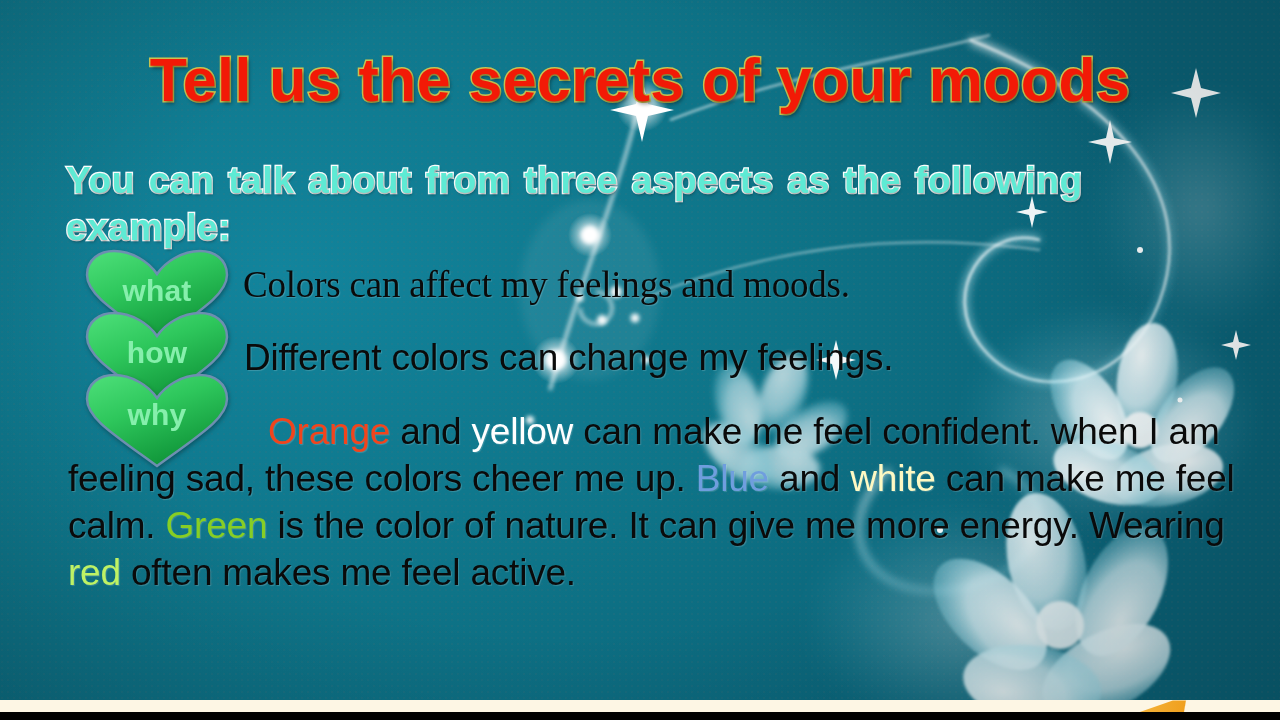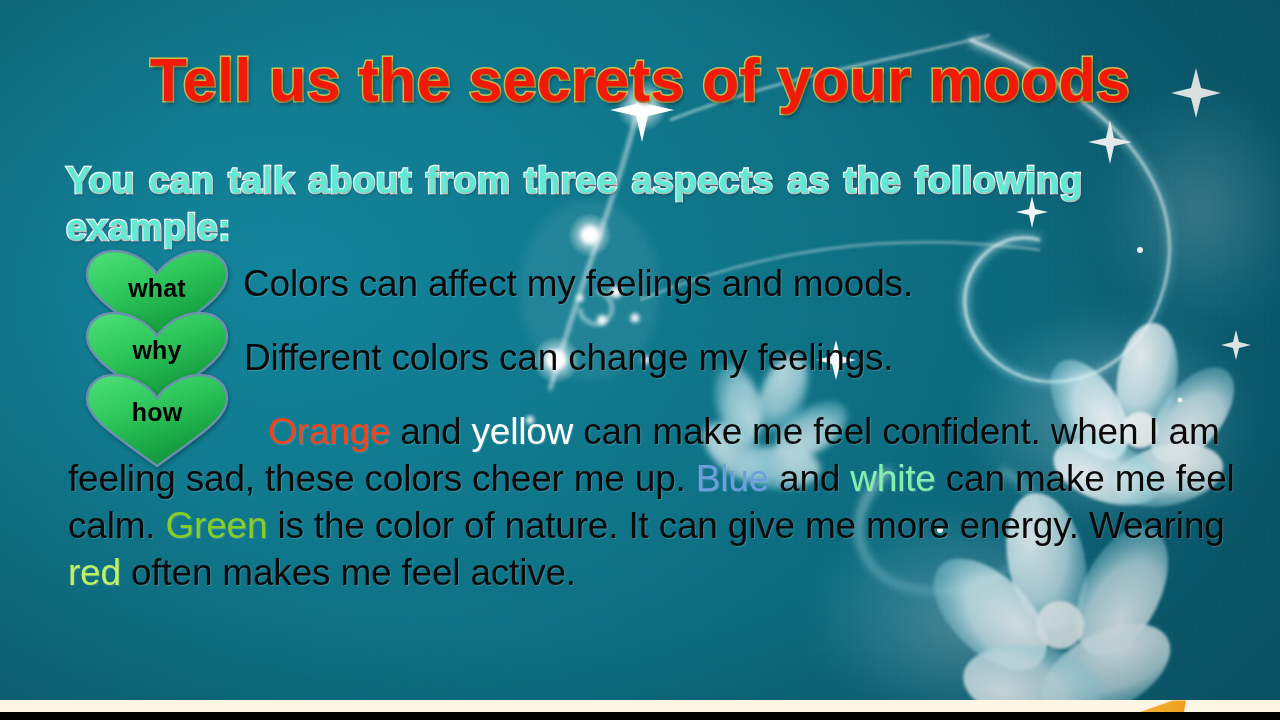--- a/index.html
+++ b/index.html
@@ -122,56 +122,56 @@
     inset: 0;
     width: 148px;
     height: 96px;
     filter: drop-shadow(1px 2px 2px rgba(0,0,0,0.3));
   }
   .heart-label {
     position: absolute;
     left: 0; right: 0;
     top: 26px;
     text-align: center;
-    font-size: 25px;
+    font-size: 30px;
     font-weight: bold;
-    color: #000000;
+    color: #86efac;
     letter-spacing: 0.2px;
     z-index: 2;
   }
 
   
   .body-line {
     position: absolute;
     color: #0a0a0a;
     font-size: 37px;
     letter-spacing: -0.2px;
     white-space: nowrap;
     text-shadow: 1px 1px 1px rgba(255,255,255,0.18);
   }
-  .line-what  { left: 243px; top: 263px; }
+  .line-what  { left: 243px; top: 263px; font-family: Liberation Serif, serif; }
   .line-why   { left: 244px; top: 337px; }
 
   .para {
     position: absolute;
     left: 68px;
     top: 408px;
     width: 1200px;
     font-size: 37px;
     color: #0a0a0a;
     line-height: 47px;
     letter-spacing: -0.2px;
     text-shadow: 1px 1px 1px rgba(255,255,255,0.18);
   }
   .para .first-indent { display: inline-block; width: 176px; }
 
   .w-orange { color: #f2441c; margin-left: 24px; }
   .w-yellow { color: #ffffff; }
   .w-blue   { color: #6f9ede; margin-top: 40px; }
-  .w-white  { color: #86efac; }
+  .w-white  { color: #fef9c3; }
   .w-green  { color: #87ce24; }
   .w-red    { color: #bef264; }
 </style>
 </head>
 <body>
 
 <div class="slide">
 
   <div class="bg-base"></div>
   <div class="bg-texture"></div>
@@ -310,45 +310,45 @@
           </linearGradient>
         </defs>
         <path d="M74 94 C 30 62, 4 46, 4 27 C 4 11, 17 3, 31 3 C 49 3, 66 14, 74 26 C 82 14, 99 3, 117 3 C 131 3, 144 11, 144 27 C 144 46, 118 62, 74 94 Z" fill="url(#hg1)" stroke="#6d8fb0" stroke-width="2.5"></path>
       </svg>
       <div class="heart-label">what</div>
     </div>
 
     <div class="heart">
       <svg class="heart-svg" viewBox="0 0 148 96" xmlns="http://www.w3.org/2000/svg">
         <defs>
+          <linearGradient id="hg3" x1="0" y1="0" x2="0.55" y2="1">
+            <stop offset="0%" stop-color="#4ee07a"></stop>
+            <stop offset="45%" stop-color="#2ec75c"></stop>
+            <stop offset="100%" stop-color="#0f9438"></stop>
+          </linearGradient>
+        </defs>
+        <path d="M74 94 C 30 62, 4 46, 4 27 C 4 11, 17 3, 31 3 C 49 3, 66 14, 74 26 C 82 14, 99 3, 117 3 C 131 3, 144 11, 144 27 C 144 46, 118 62, 74 94 Z" fill="url(#hg3)" stroke="#6d8fb0" stroke-width="2.5"></path>
+      </svg>
+      <div class="heart-label">how</div>
+    </div>
+
+    <div class="heart">
+      <svg class="heart-svg" viewBox="0 0 148 96" xmlns="http://www.w3.org/2000/svg">
+        <defs>
           <linearGradient id="hg2" x1="0" y1="0" x2="0.55" y2="1">
             <stop offset="0%" stop-color="#4ee07a"></stop>
             <stop offset="45%" stop-color="#2ec75c"></stop>
             <stop offset="100%" stop-color="#0f9438"></stop>
           </linearGradient>
         </defs>
         <path d="M74 94 C 30 62, 4 46, 4 27 C 4 11, 17 3, 31 3 C 49 3, 66 14, 74 26 C 82 14, 99 3, 117 3 C 131 3, 144 11, 144 27 C 144 46, 118 62, 74 94 Z" fill="url(#hg2)" stroke="#6d8fb0" stroke-width="2.5"></path>
       </svg>
       <div class="heart-label">why</div>
     </div>
 
-    <div class="heart">
-      <svg class="heart-svg" viewBox="0 0 148 96" xmlns="http://www.w3.org/2000/svg">
-        <defs>
-          <linearGradient id="hg3" x1="0" y1="0" x2="0.55" y2="1">
-            <stop offset="0%" stop-color="#4ee07a"></stop>
-            <stop offset="45%" stop-color="#2ec75c"></stop>
-            <stop offset="100%" stop-color="#0f9438"></stop>
-          </linearGradient>
-        </defs>
-        <path d="M74 94 C 30 62, 4 46, 4 27 C 4 11, 17 3, 31 3 C 49 3, 66 14, 74 26 C 82 14, 99 3, 117 3 C 131 3, 144 11, 144 27 C 144 46, 118 62, 74 94 Z" fill="url(#hg3)" stroke="#6d8fb0" stroke-width="2.5"></path>
-      </svg>
-      <div class="heart-label">how</div>
-    </div>
-
   </div>
 
   <div class="body-line line-what">Colors can affect my feelings and moods.</div>
   <div class="body-line line-why">Different colors can change my feelings.</div>
 
   <div class="para">
     <span class="first-indent"></span><span class="w-orange">Orange</span><span> and </span><span class="w-yellow">yellow</span><span> can make me feel confident. when I am feeling sad, these colors cheer me up. </span><span class="w-blue">Blue</span><span> and </span><span class="w-white">white</span><span> can make me feel calm. </span><span class="w-green">Green</span><span> is the color of nature. It can give me more energy. Wearing </span><span class="w-red">red</span><span> often makes me feel active.</span>
   </div>
 
   <div class="bottom-strip"></div>

